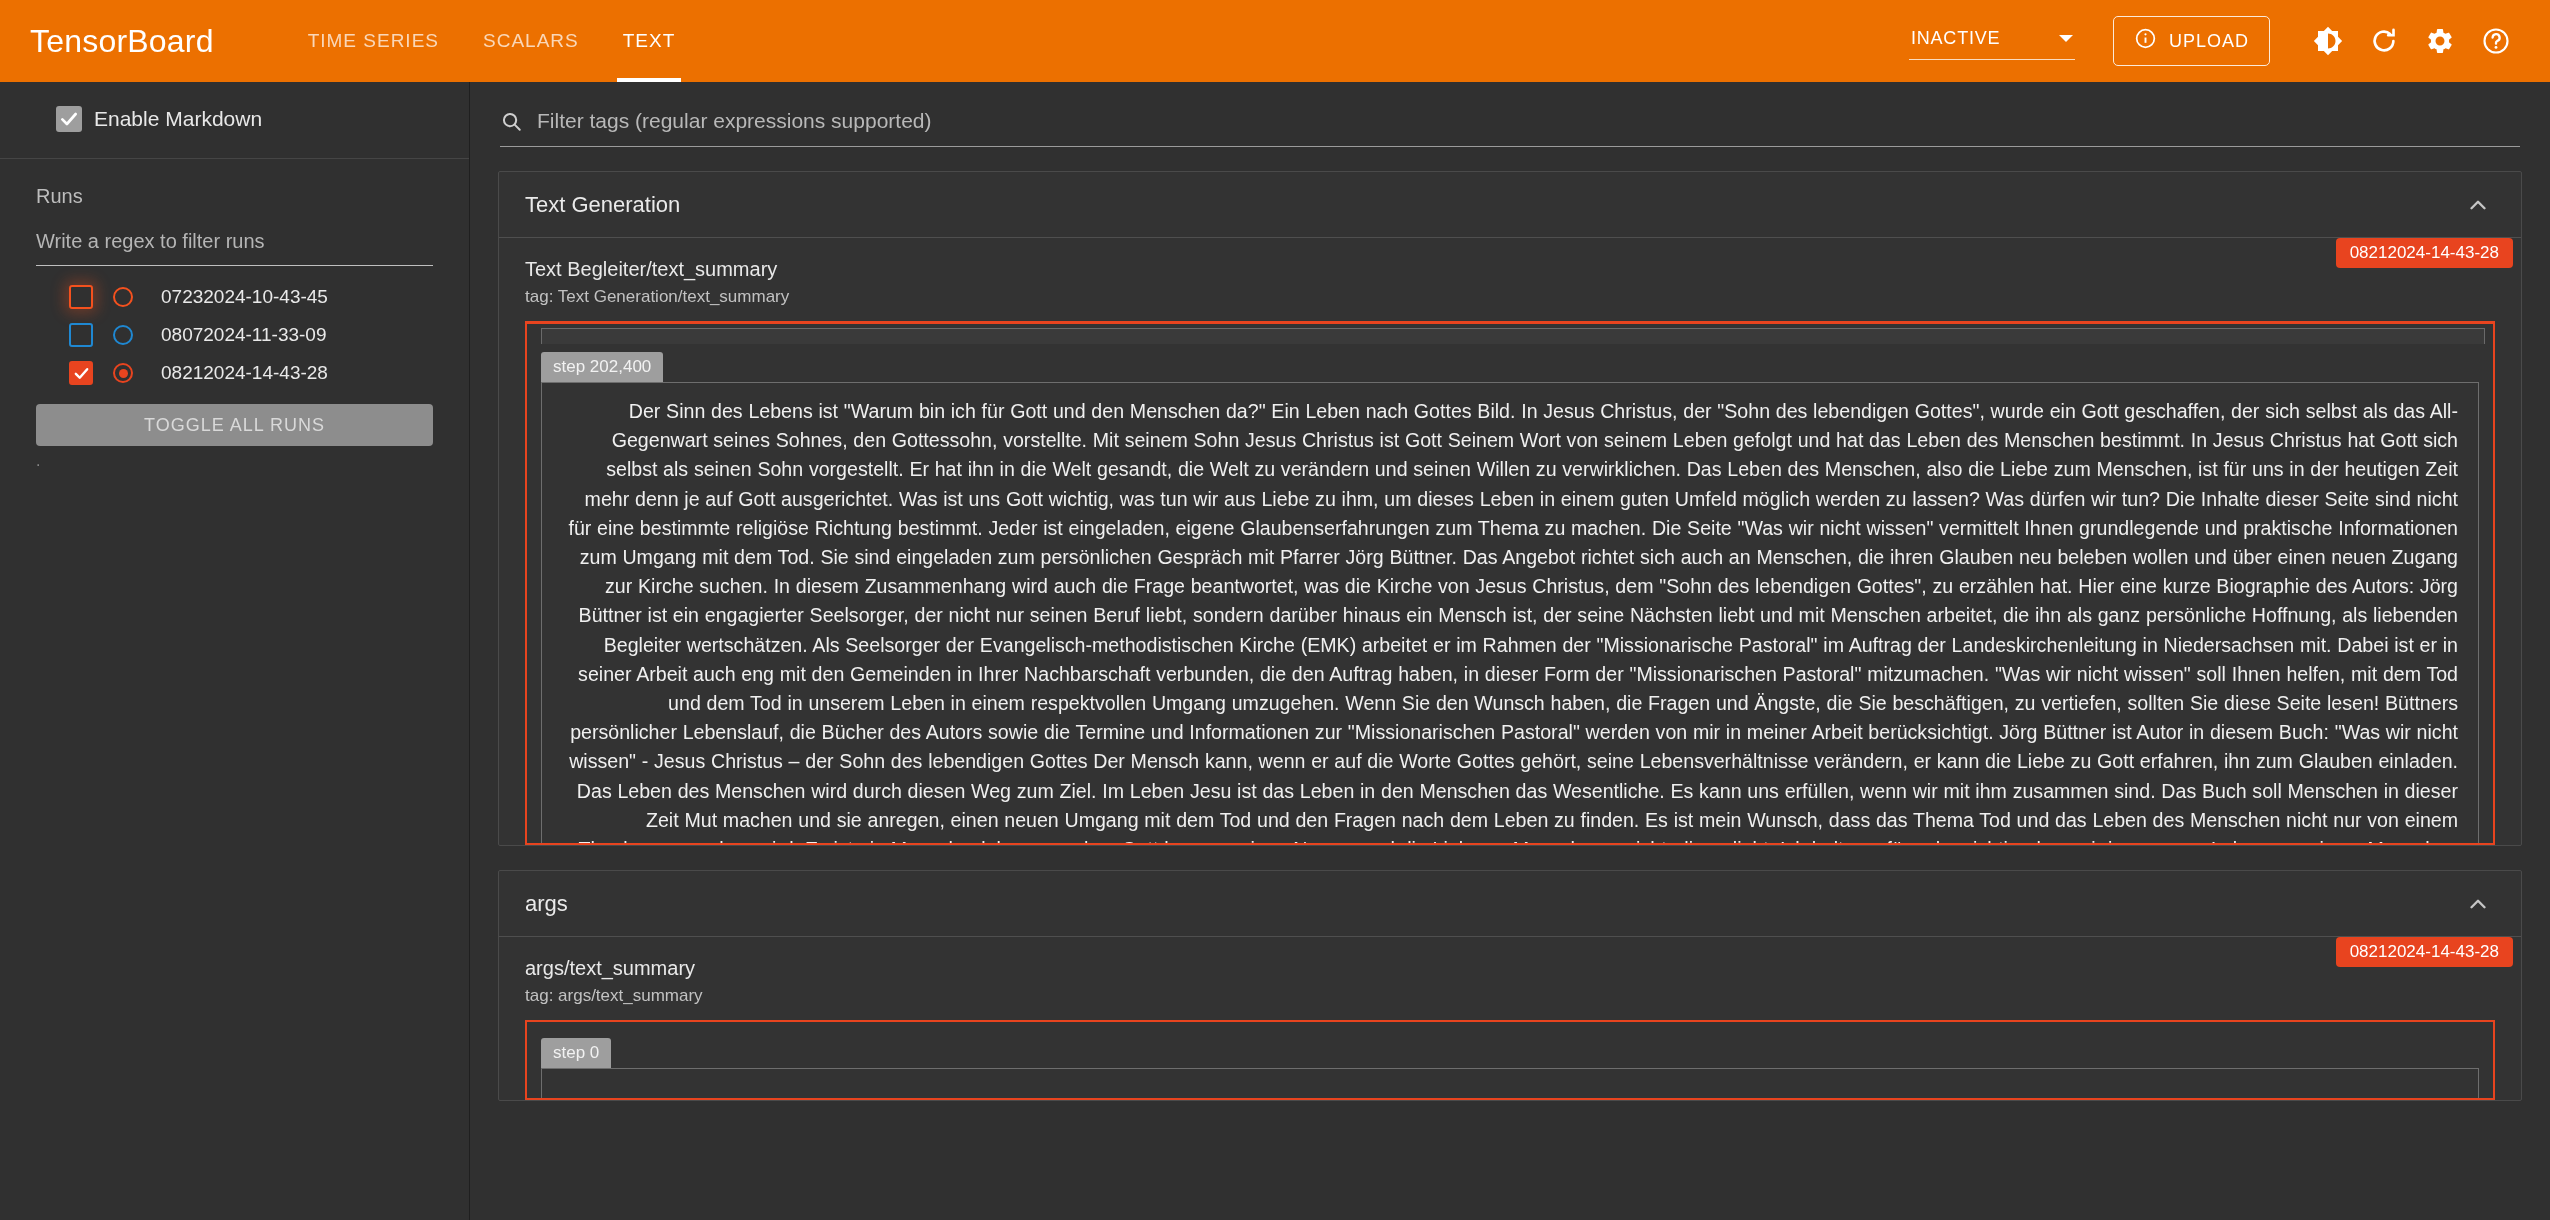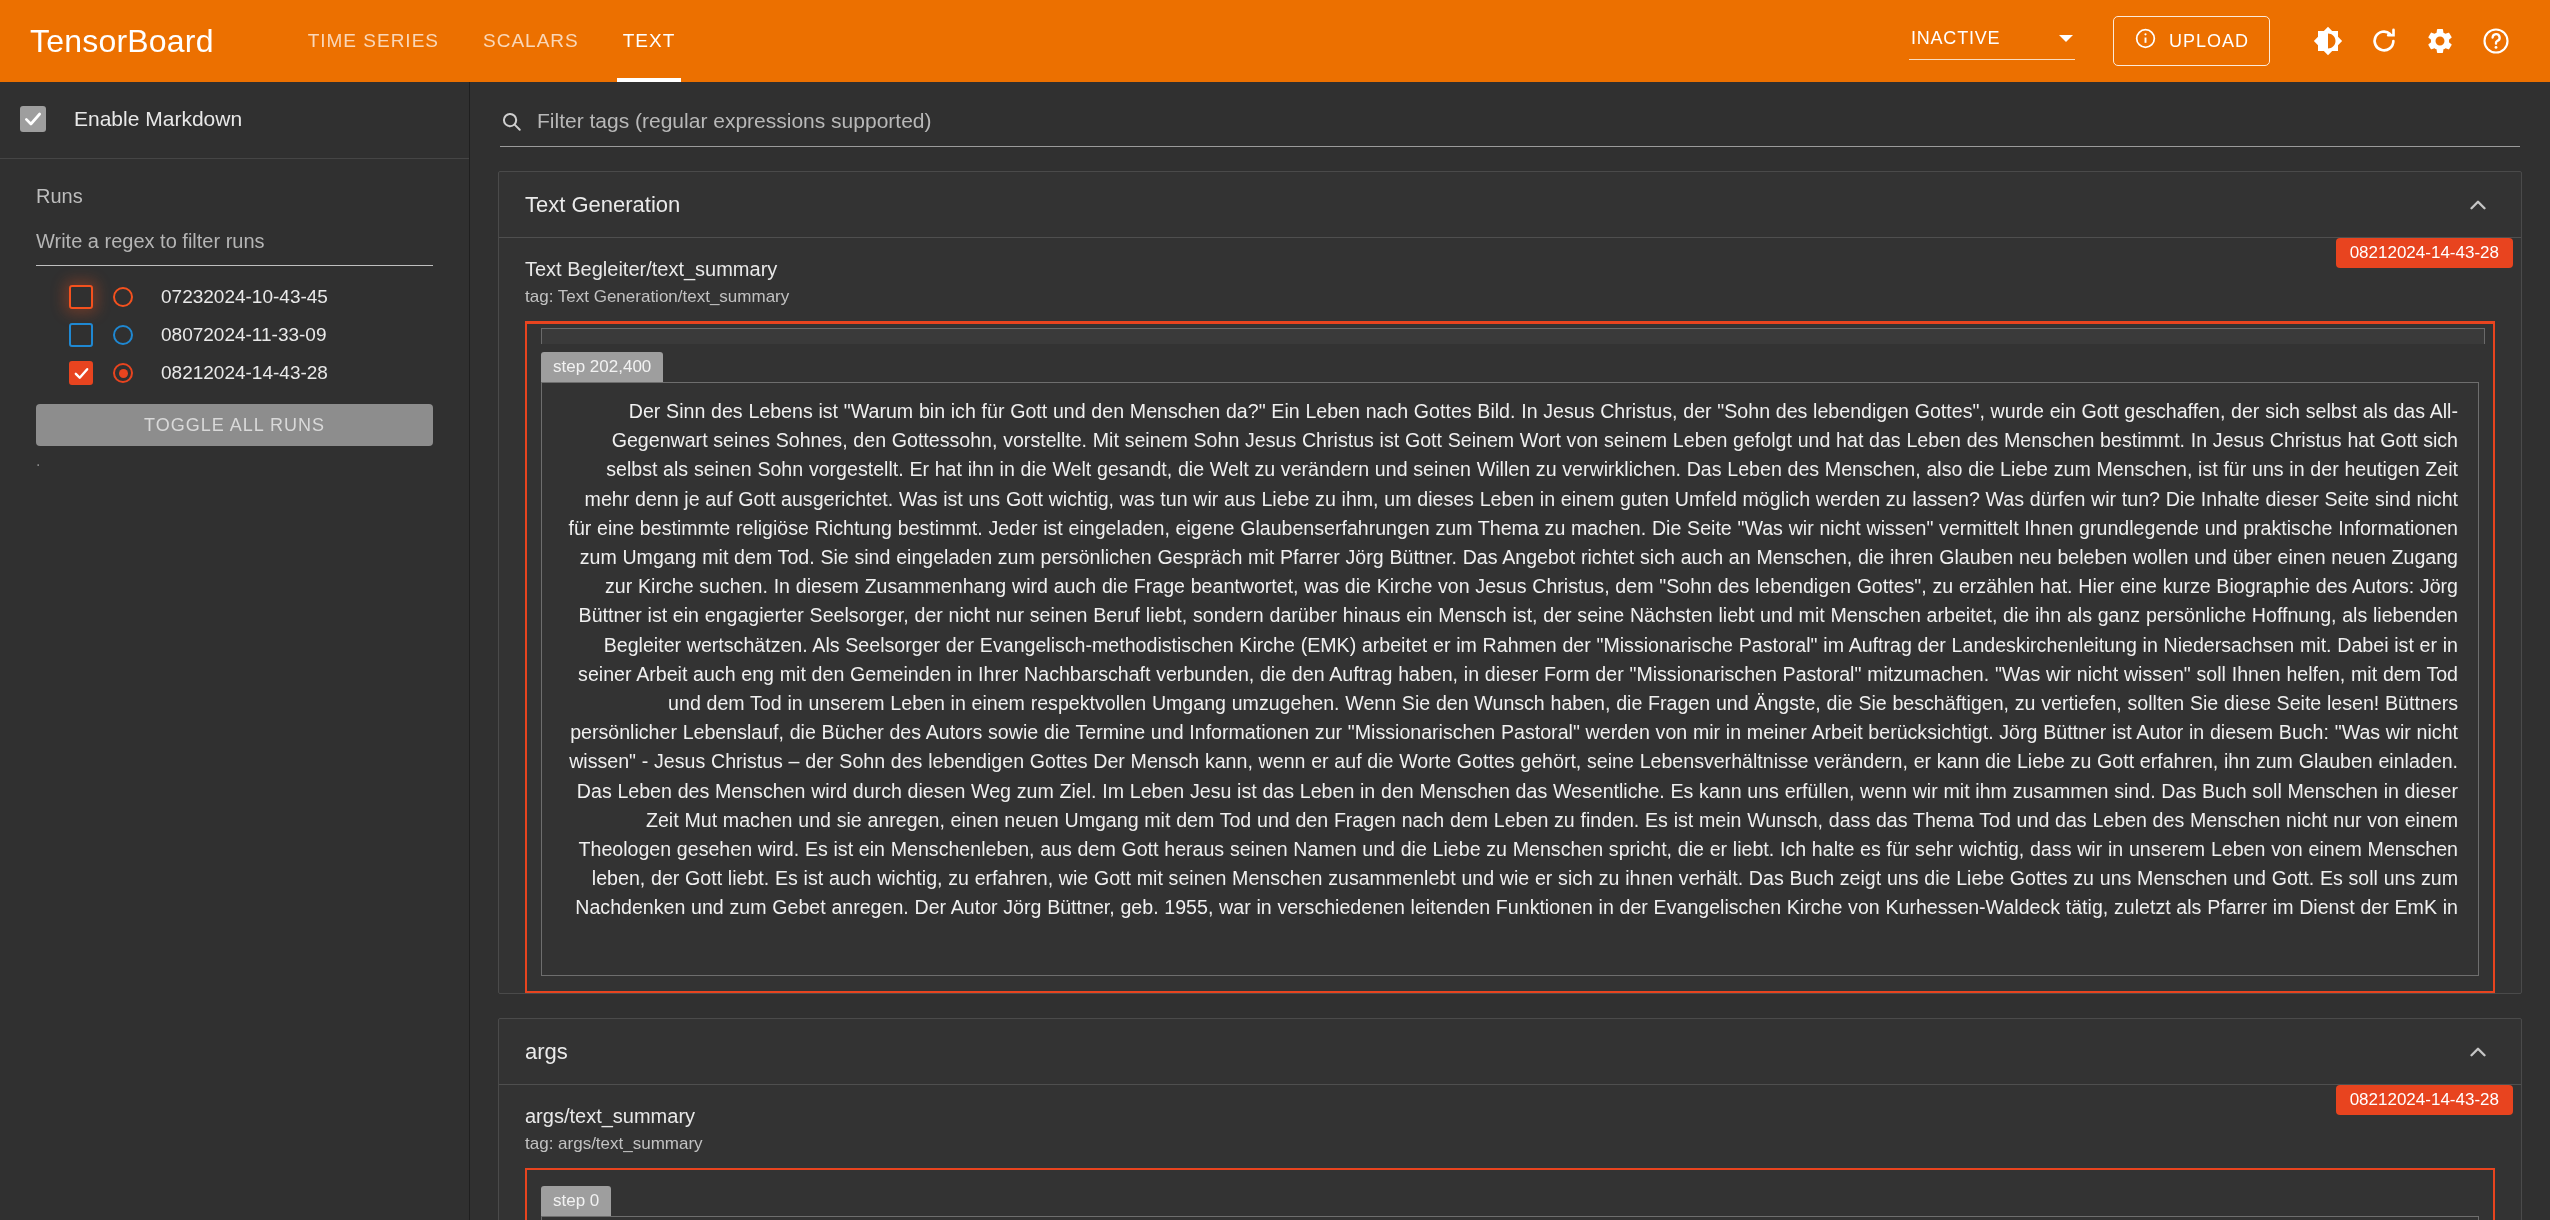--- a/index.html
+++ b/index.html
@@ -99,22 +99,22 @@
   .sidebar {
     width: 470px;
     min-width: 470px;
     background: #303030;
     border-right: 1px solid #1f1f1f;
     padding: 0;
     position: relative;
   }
   .md-row {
     display: flex; align-items: center;
-    gap: 28px;
-    padding: 24px 0 26px 20px;
+    gap: 12px;
+    padding: 24px 0 26px 56px;
     cursor: pointer;
   }
   .cb {
     width: 26px; height: 26px;
     background: #9e9e9e;
     border-radius: 3px;
     display: flex; align-items: center; justify-content: center;
   }
   .cb svg { display:block; }
   .md-label { color: #e8e8e8; font-size: 21px; }
@@ -232,21 +232,21 @@
     border-radius: 4px;
     white-space: nowrap;
   }
 
   .text-panel {
     margin-top: 14px;
     border: 2px solid #e8441f;
     border-top: 3px solid #e8441f;
     background: #333333;
     position: relative;
-    height: 672px;
+    height: 524px;
     overflow: hidden;
   }
   .panel-scroll-top {
     position:absolute; top:4px; left:14px; right:8px;
     height: 16px;
     border: 1px solid #6a6a6a;
     border-bottom: none;
     background: #3a3a3a;
   }
   .step-chip {

